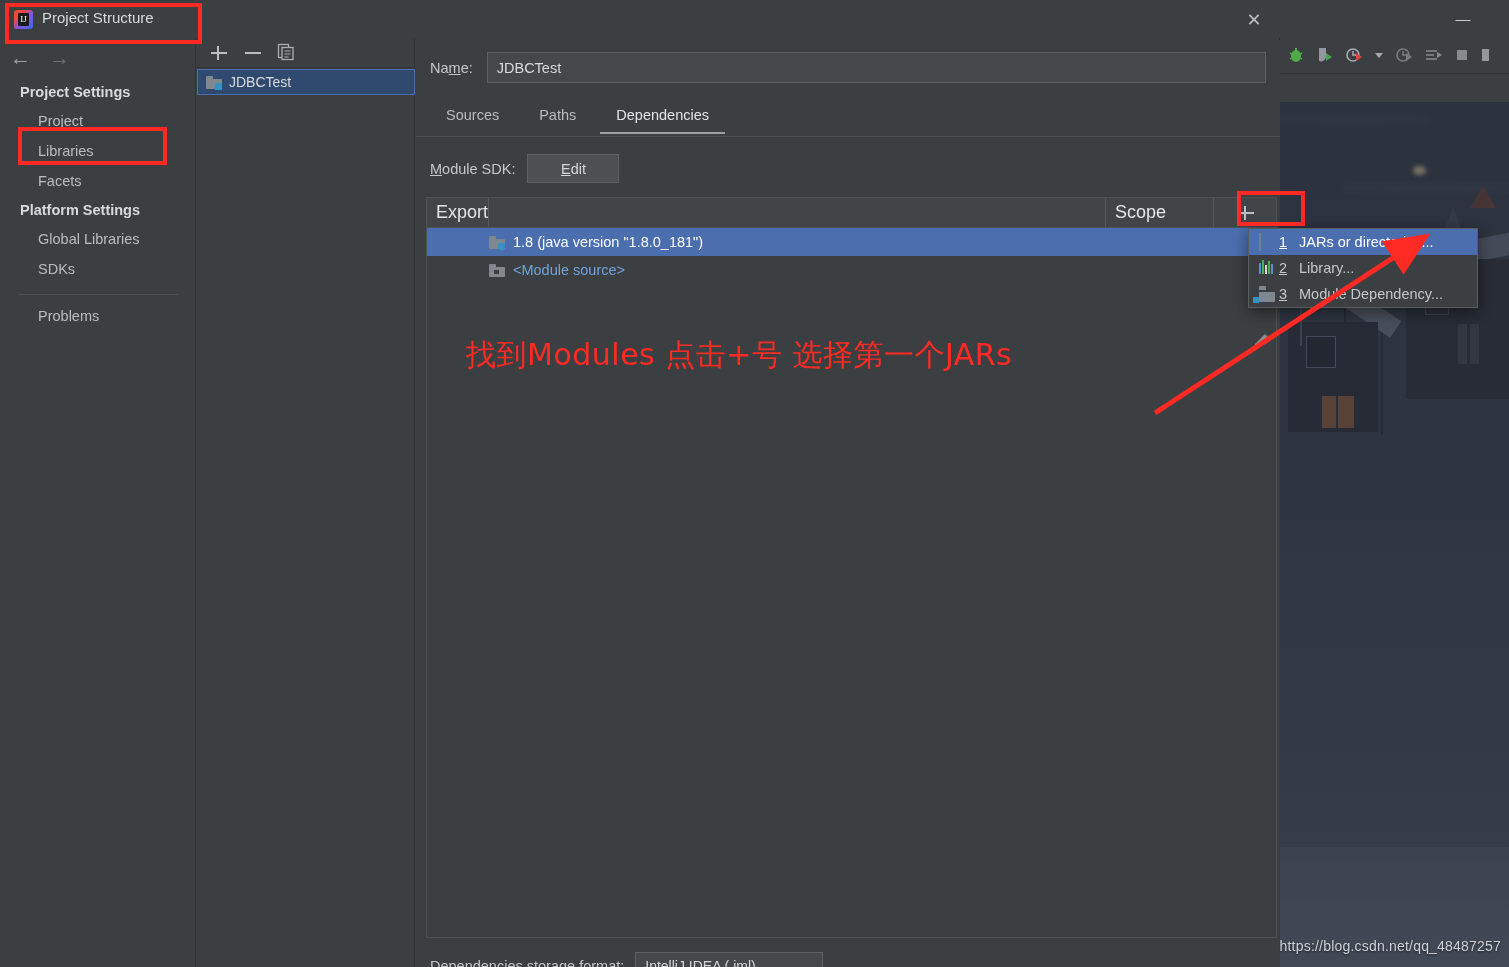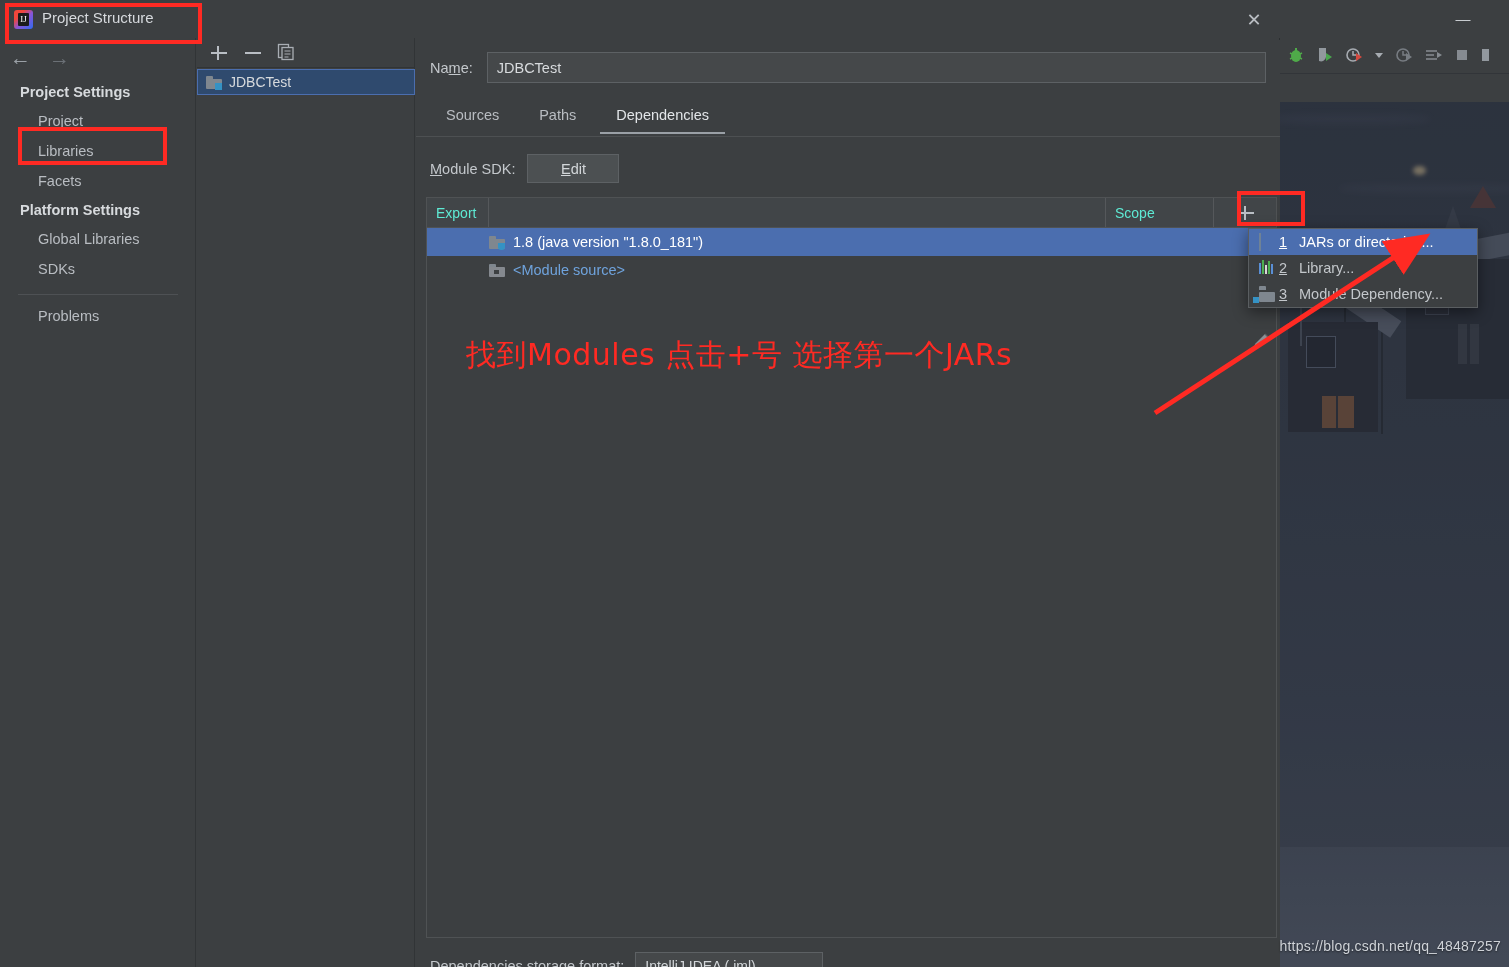--- a/index.html
+++ b/index.html
@@ -193,21 +193,21 @@
     font-family: "Liberation Sans", sans-serif;
   }
   .btn u { text-decoration: underline; }
 
   
   .table-wrap {
     position: absolute; left: 10px; top: 157px; width: 851px; height: 741px;
     border: 1px solid #4f5254; background: #3c3f41;
   }
   .thead { display: flex; height: 30px; background: #414548; border-bottom: 1px solid #4f5254; }
-  .th { font-size: 14px; color: #5eead4; display: flex; align-items: center; padding-left: 9px; text-align: center; }
+  .th { font-size: 18px; color: #e5e5e5; display: flex; align-items: center; padding-left: 9px; text-align: center; }
   .th-export { width: 62px; border-right: 1px solid #55585b; }
   .th-mid { flex: 1; border-right: 1px solid #55585b; }
   .th-scope { width: 108px; border-right: 1px solid #55585b; }
   .th-plus { width: 62px; position: relative; }
   .th-plus .mt-plus { position: absolute; left: 22px; top: 5px; width: 20px; height: 20px; }
 
   .trow { display: flex; align-items: center; height: 28px; padding-left: 62px; }
   .trow.selected { background: #4b6eaf; }
   .trow .ico { margin-right: 8px; }
   .trow .txt { font-size: 14.5px; }

